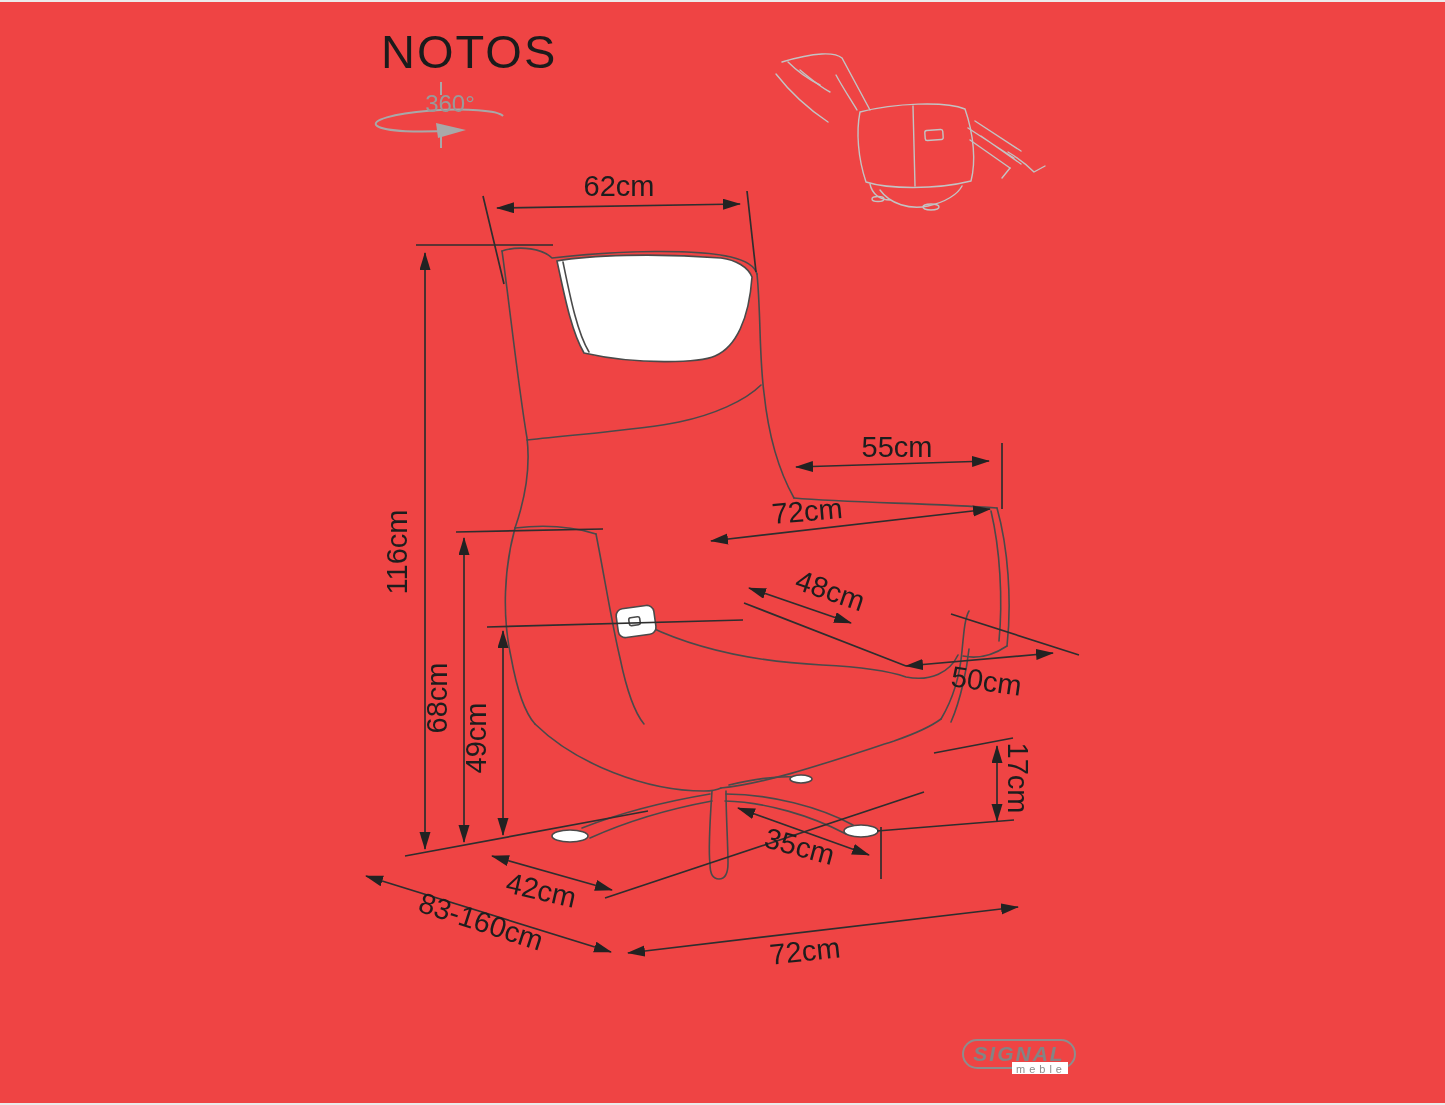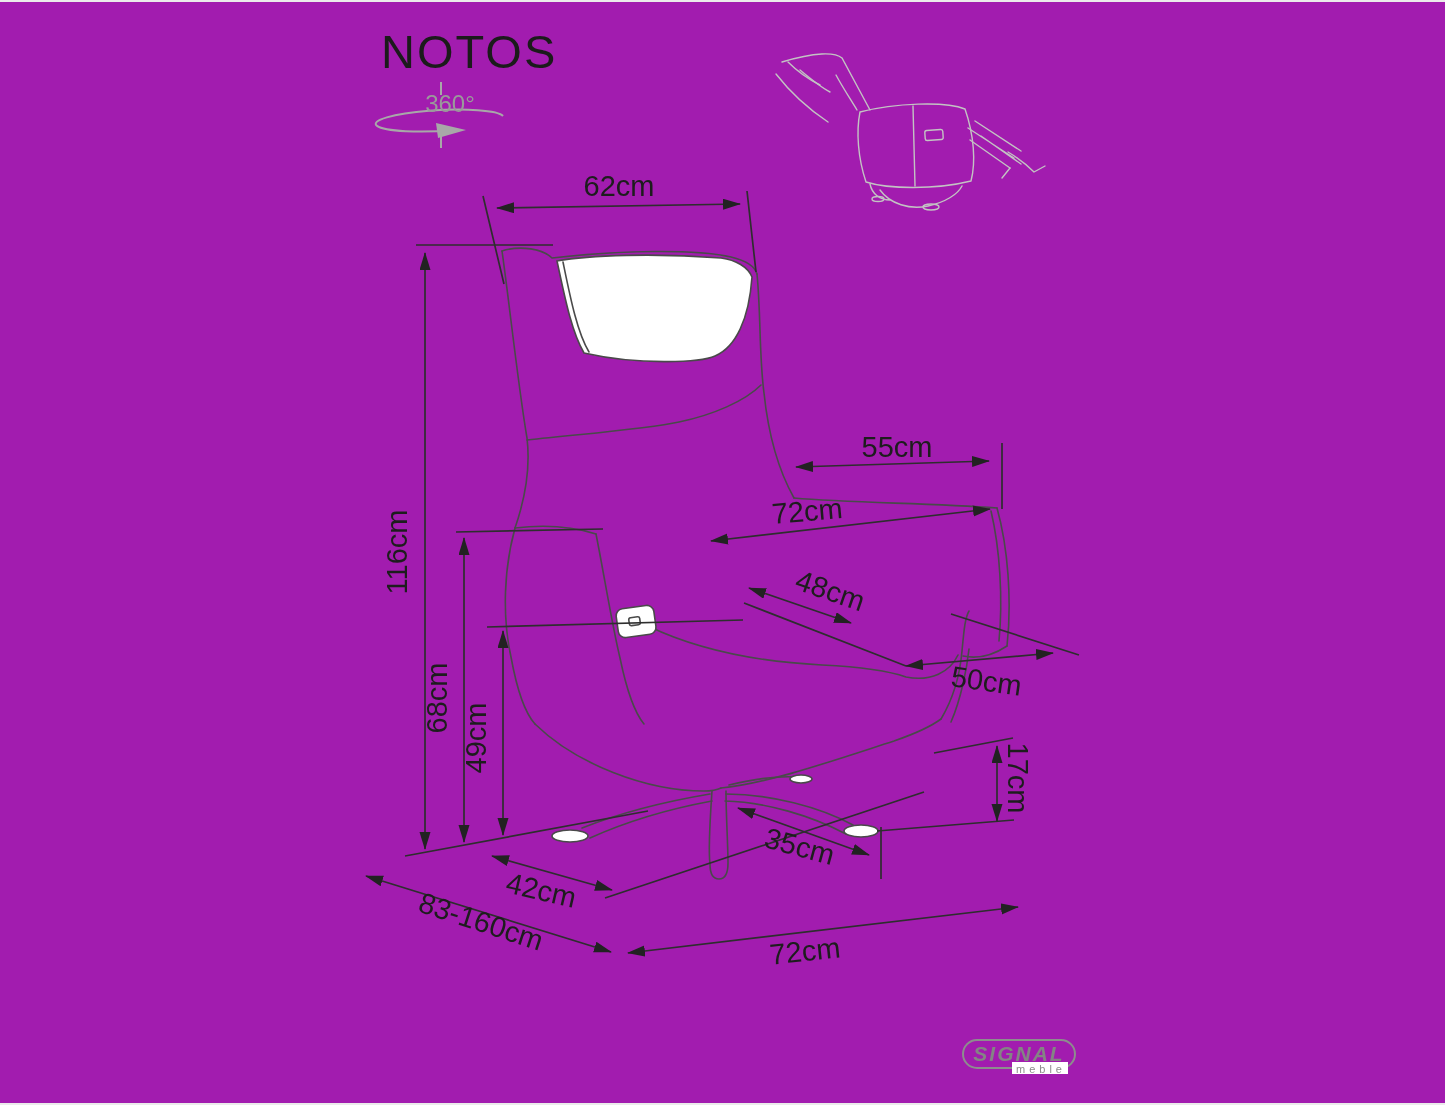--- a/index.html
+++ b/index.html
@@ -1,19 +1,19 @@
 <!DOCTYPE html>
 <html><head>
 <meta charset="utf-8">
 <style>
   html,body{margin:0;padding:0;background:#ffffff;}
   .canvas{
     position:relative;
     width:1445px;height:1105px;
-    background:#a21caf;
+    background:#ef4444;
     overflow:hidden;
     font-family:"Liberation Sans", sans-serif;
   }
   svg text{font-family:"Liberation Sans", sans-serif;}
   .title-text{font-size:47px;letter-spacing:2px;fill:#1b1b1b;}
   .dim-label{font-size:29px;fill:#1d1d1d;}
   .rot-label{font-size:24px;fill:#9a9a9a;}
   .brand-name{font-size:21px;font-weight:bold;font-style:italic;letter-spacing:2px;fill:#848484;}
   .brand-sub{font-size:11px;letter-spacing:4px;fill:#8d8d8d;}
   .edge-strip{position:absolute;left:0;width:100%;height:2px;background:#ebebeb;}

